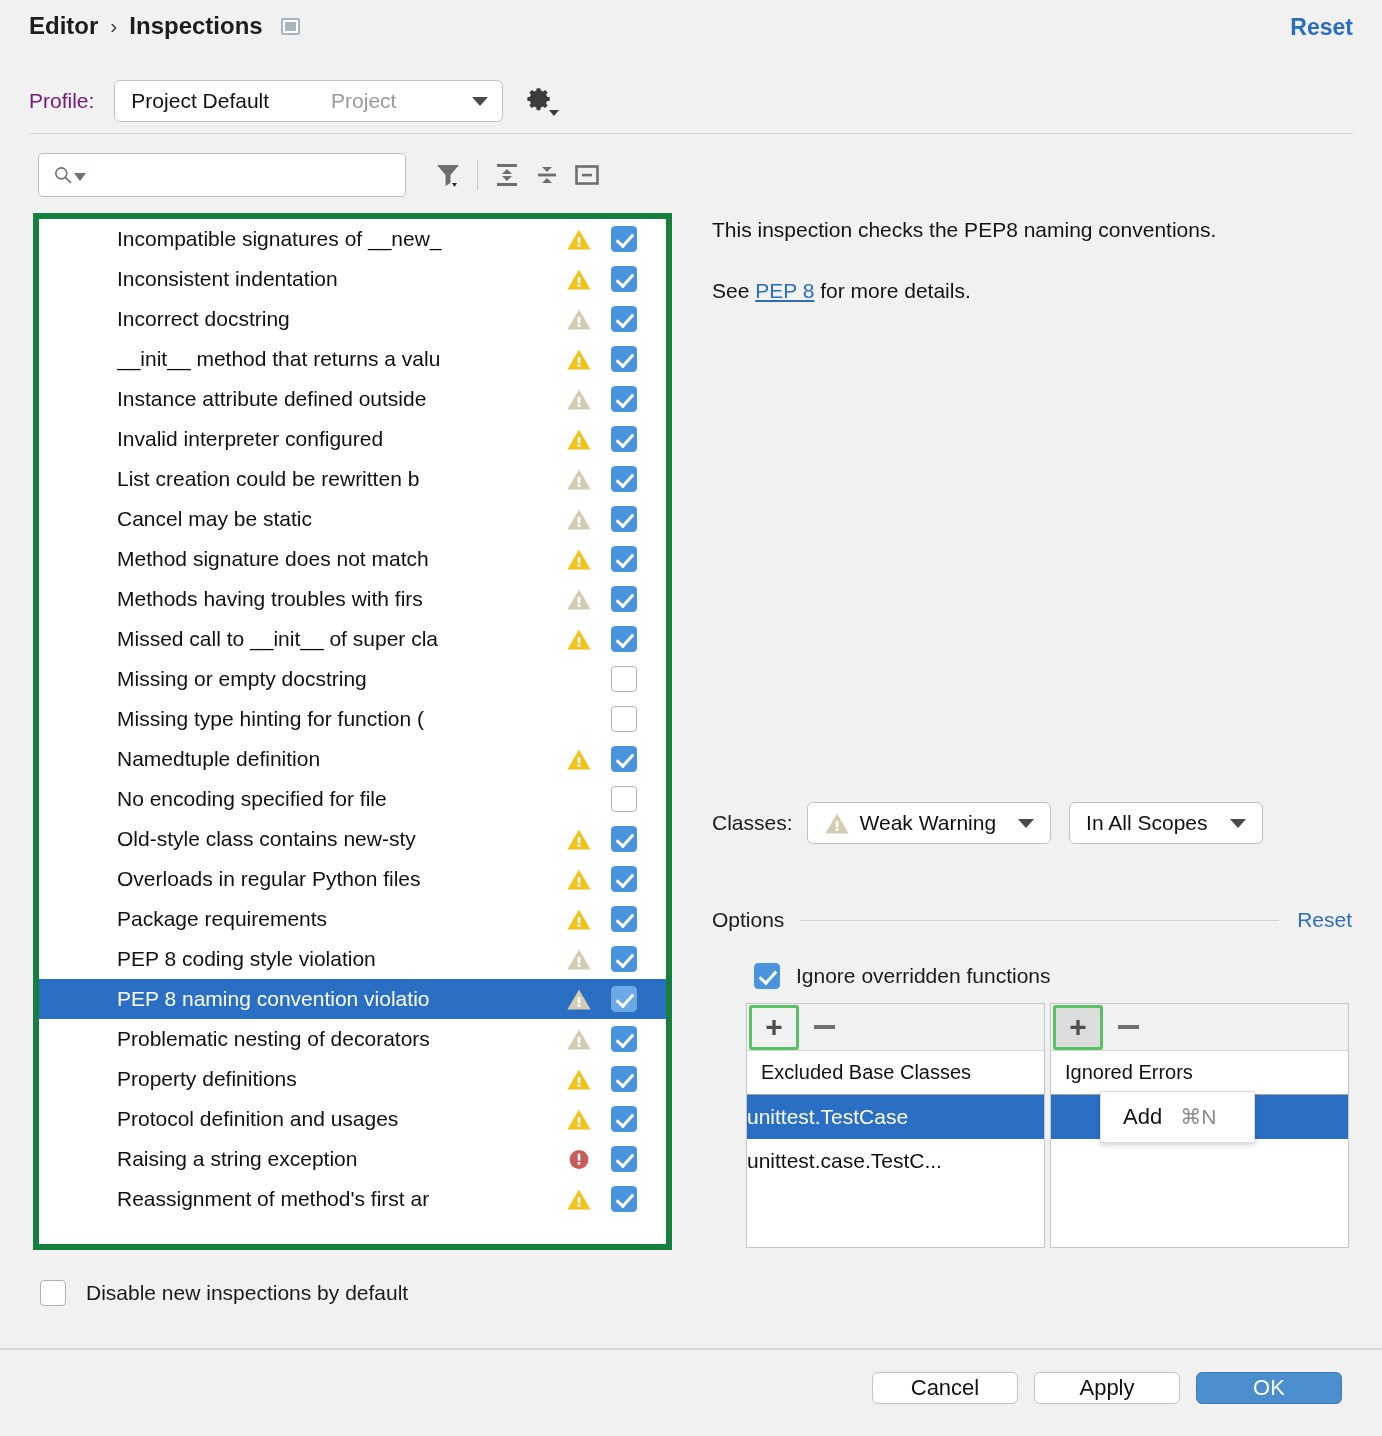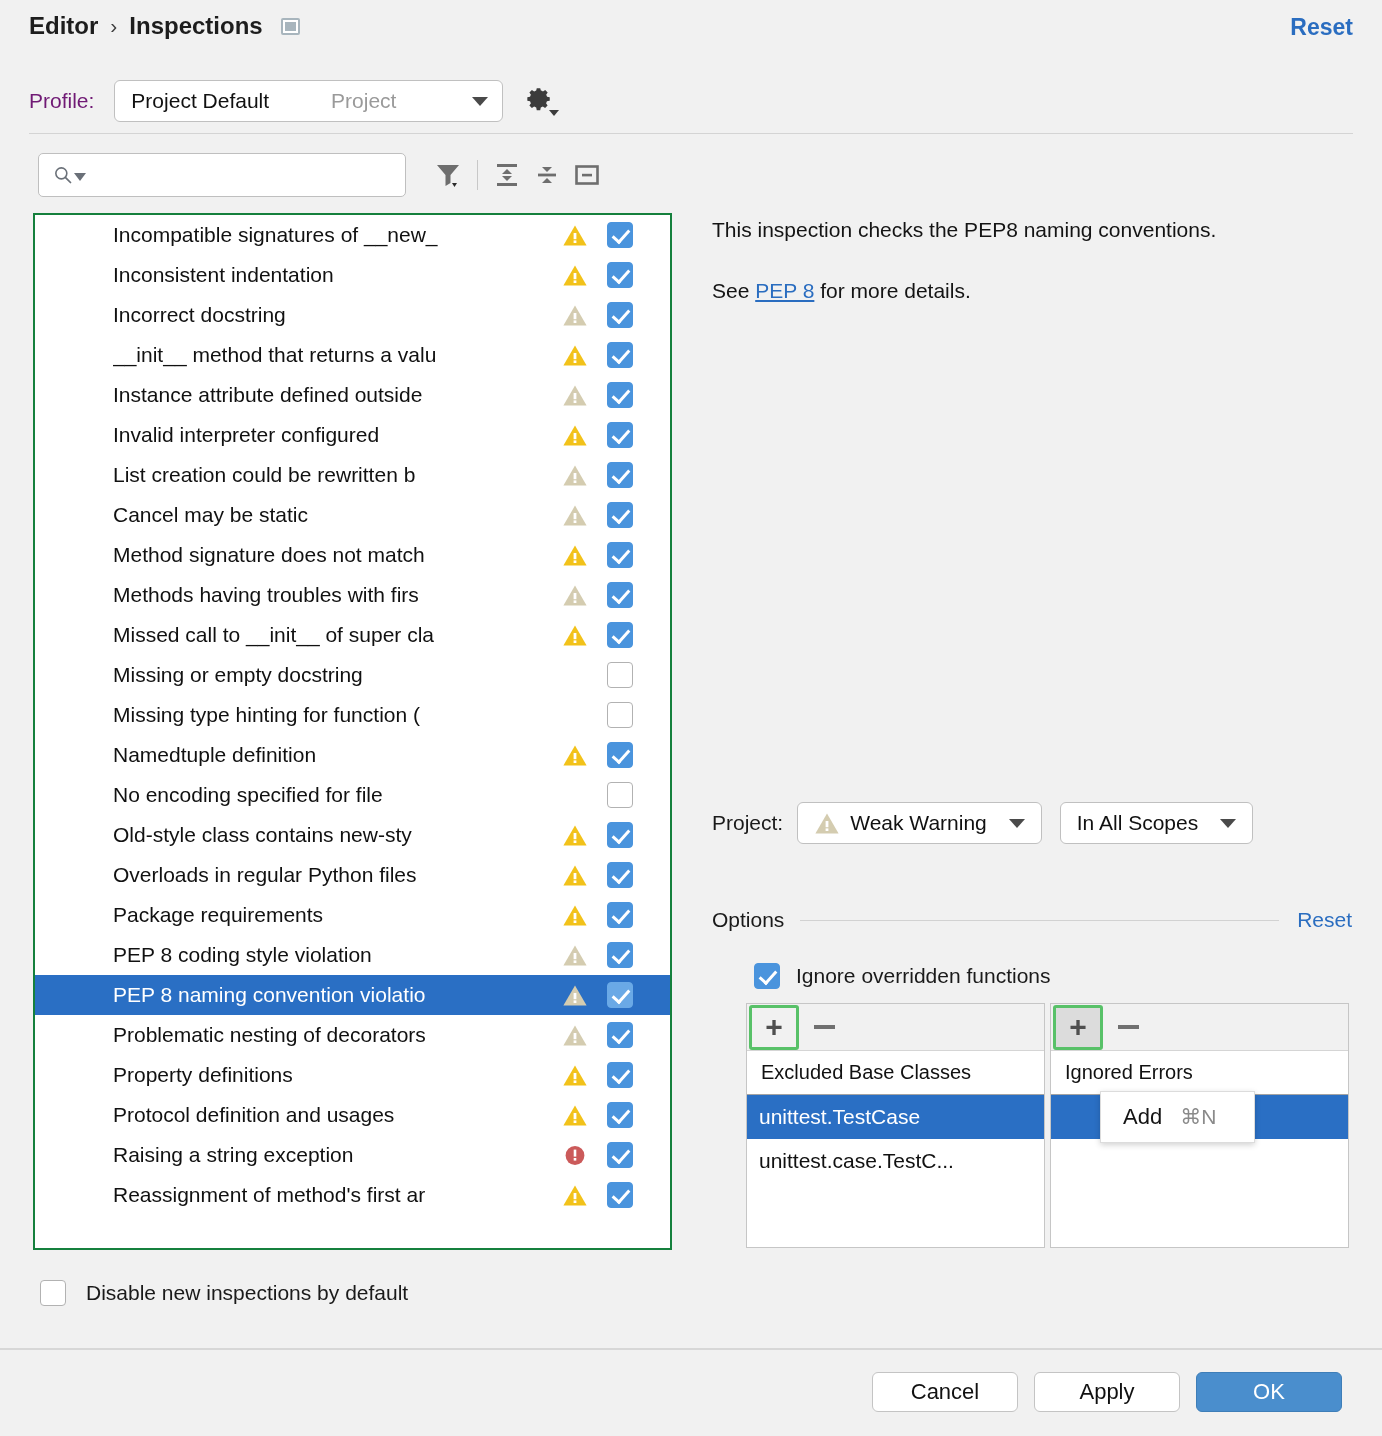--- a/index.html
+++ b/index.html
@@ -85,21 +85,21 @@
     position: absolute; left: 428px; top: 155px;
     display: flex; align-items: center; height: 40px;
   }
   .tb-btn { width: 40px; height: 40px; display:flex; align-items:center; justify-content:center; position: relative;}
   .tb-div { width: 1px; height: 30px; background: #c8c8c8; margin: 0 9px; }
 
   
   .list-panel {
     position: absolute; left: 33px; top: 213px;
     width: 639px; height: 1037px;
-    background: #fff; border: 2px solid #15803d;
+    background: #fff; border: 6px solid #15803d;
     overflow: hidden;
   }
   .row {
     position: relative; height: 40px; display: flex; align-items: center;
     padding-left: 78px; padding-right: 8px;
   }
   .row.selected { background: #2a6fc4; }
   .row .name {
     font-size: 21px; color: #111; white-space: nowrap; overflow: hidden;
     flex: 1 1 auto; max-width: 440px;
@@ -187,21 +187,21 @@
   .plus-g { font-size: 30px; line-height: 1; color: #4f4f4f; font-weight: bold; }
   .minusbtn {
     width: 50px; height: 45px; display: flex; align-items: center; justify-content: center;
   }
   .minus-g { display: block; width: 21px; height: 4px; background: #707070; }
   .tbl-header {
     height: 44px; display: flex; align-items: center; padding-left: 14px;
     font-size: 20px; color: #111; border-bottom: 1px solid #a3a3a3;
   }
   .tbl-row {
-    height: 44px; display: flex; align-items: center; padding-left: 12px;
+    height: 44px; display: flex; align-items: center; padding-left: 0;
     font-size: 21px; color: #111; white-space: nowrap; overflow: hidden;
   }
   .tbl-row.sel { background: #2a6fc4; color: #fff; font-weight: normal; }
   .tbl-row.empty-sel { background: #2a6fc4; }
 
   .tooltip {
     position: absolute; left: 1100px; top: 1091px;
     width: 155px; height: 52px; background: #fff;
     border: 1px solid #dcdcdc; box-shadow: 0 2px 6px rgba(0,0,0,0.18);
     display: flex; align-items: center; gap: 18px; padding-left: 22px;
@@ -212,21 +212,21 @@
 
   
   .footer-sep {
     position: absolute; left: 0; right: 0; top: 1348px; height: 2px; background: #d7d7d7;
   }
   .footer {
     position: absolute; right: 40px; top: 1372px;
     display: flex; align-items: center; gap: 16px;
   }
   .btn {
-    height: 40px; min-width: 146px; border-radius: 6px;
+    height: 32px; min-width: 146px; border-radius: 6px;
     border: 1px solid #c4c4c4; background: #fff;
     font-size: 22px; color: #111;
     display: flex; align-items: center; justify-content: center; cursor: pointer;
   }
   .btn.primary { background: #4a8ecd; border-color: #3e7eb8; color: #fff; min-width: 146px;}
 </style>
 </head>
 <body>
 
 <div class="root">
@@ -611,21 +611,21 @@
     <span class="cbx" id="disable-cbx"></span>
     <span class="lbl">Disable new inspections by default</span>
   </div>
 
   <div class="desc">
     <p>This inspection checks the PEP8 naming conventions.</p>
     <p><span>See </span><a href="#">PEP 8</a><span> for more details.</span></p>
   </div>
 
   <div class="sev-row">
-    <span class="sev-label">Project:</span>
+    <span class="sev-label">Classes:</span>
     <div class="combo2">
       <svg class="tri" viewBox="0 0 26 23" style="margin-right:10px">
         <path d="M13 1.6 L24.6 21.4 L1.4 21.4 Z" fill="#d4ccb0"></path>
         <rect x="11.6" y="9" width="2.8" height="6.2" fill="#ffffff"></rect>
         <rect x="11.6" y="16.4" width="2.8" height="2.6" fill="#ffffff"></rect>
       </svg>
       <span class="t">Weak Warning</span>
       <span class="caret2"></span>
     </div>
     <div class="combo2" style="margin-left:18px">

